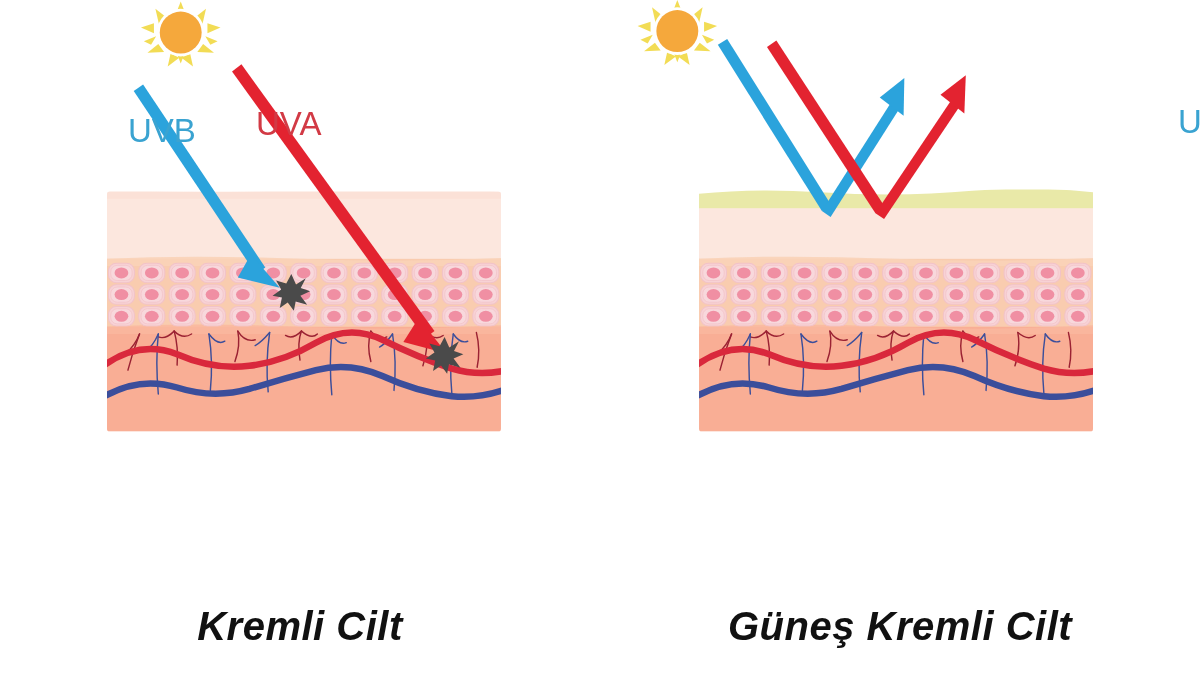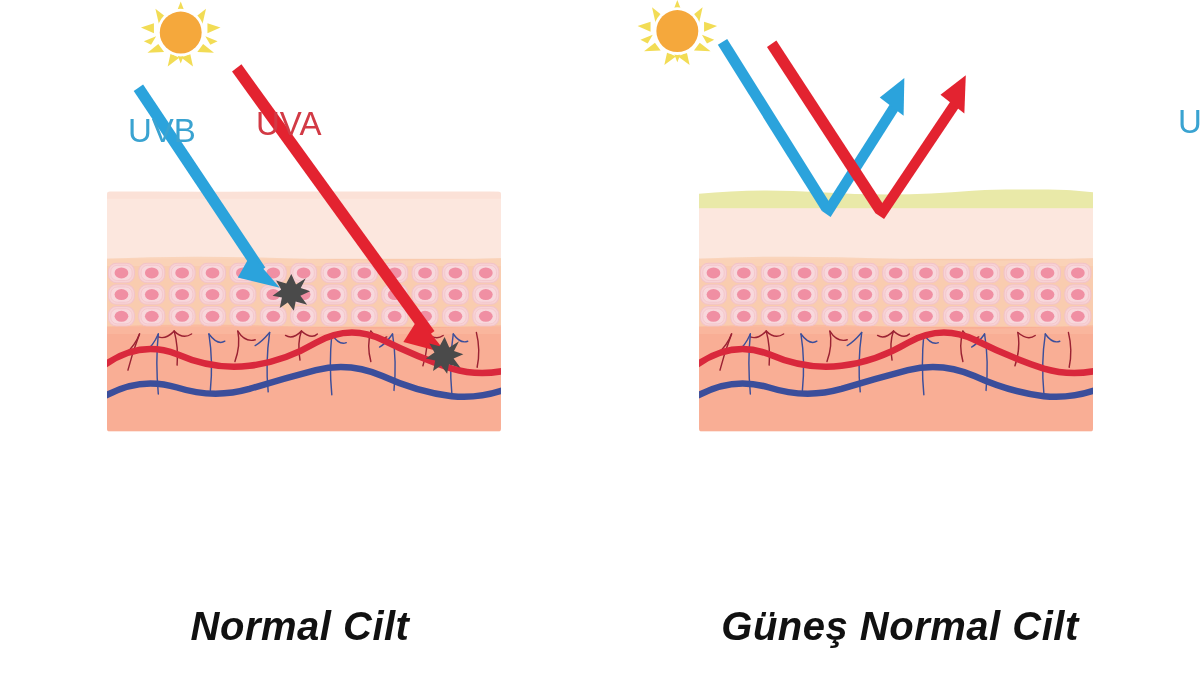--- a/index.html
+++ b/index.html
@@ -359,16 +359,16 @@
       <g>
         <path d="M866,295 L972,137 L984,145 L878,303 Z" fill="#E32330"></path>
         <path d="M991,104 L989,157 L956,131 Z" fill="#E32330"></path>
       </g>
     </svg>
 
     <div class="uvlabel" id="label-uvb-right">UVB</div>
 
   </div>
 
-  <div class="caption" id="caption-left">Normal Cilt</div>
-  <div class="caption" id="caption-right">Güneş Normal Cilt</div>
+  <div class="caption" id="caption-left">Kremli Cilt</div>
+  <div class="caption" id="caption-right">Güneş Kremli Cilt</div>
 
 </div>
 
 </body></html>

